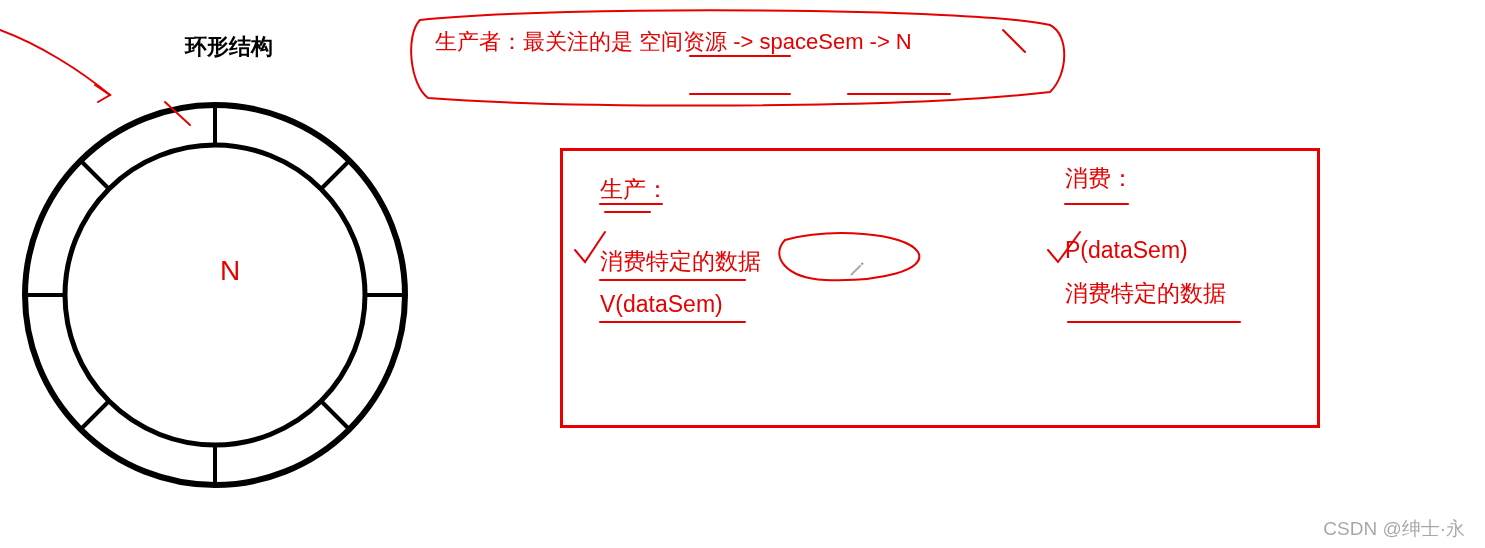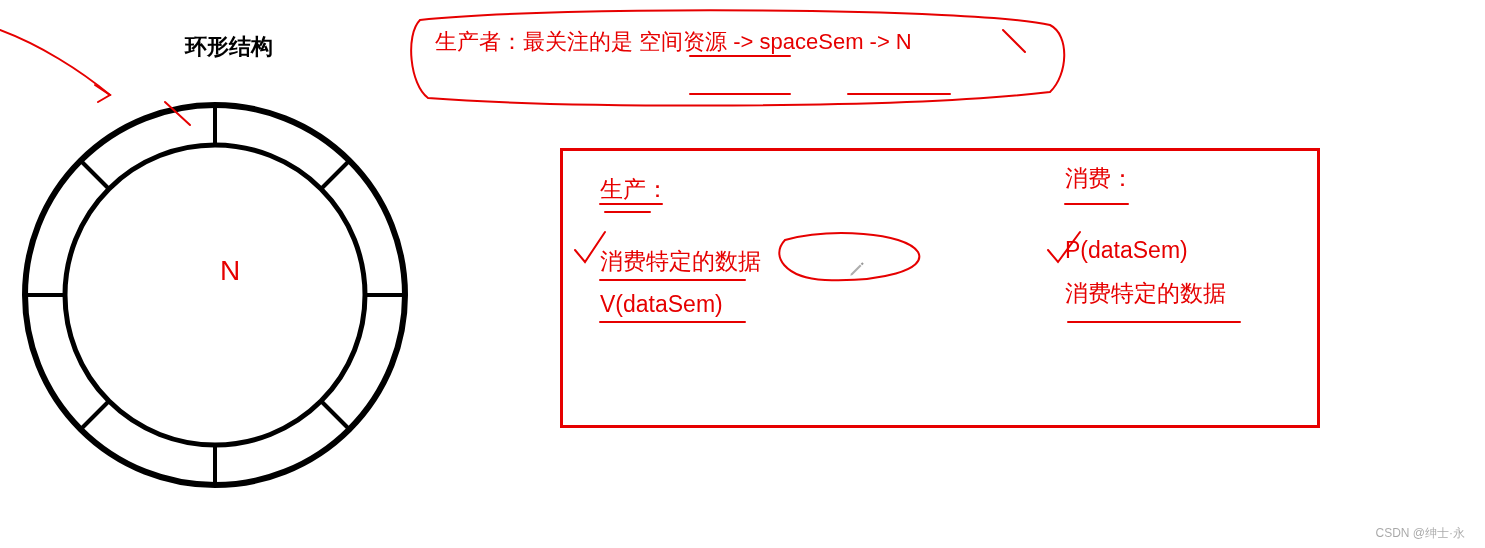--- a/index.html
+++ b/index.html
@@ -57,21 +57,21 @@
     }
     .col.producer { left: 600px; top: 168px; }
     .col.consumer { left: 1065px; top: 157px; }
     .section-title { display: inline-block; margin-bottom: 28px; }
     .step-line { white-space: pre; }
     .watermark {
       position: absolute;
       right: 20px;
       bottom: 6px;
       color: rgba(0,0,0,0.35);
-      font-size: 12px;
+      font-size: 19px;
     }
     
     .scribbles { position: absolute; left:0; top:0; pointer-events:none; }
     .pencil-icon {
       position: absolute;
       left: 848px; top: 260px;
       width: 18px; height: 18px;
       opacity: 0.6;
     }
   </style>

